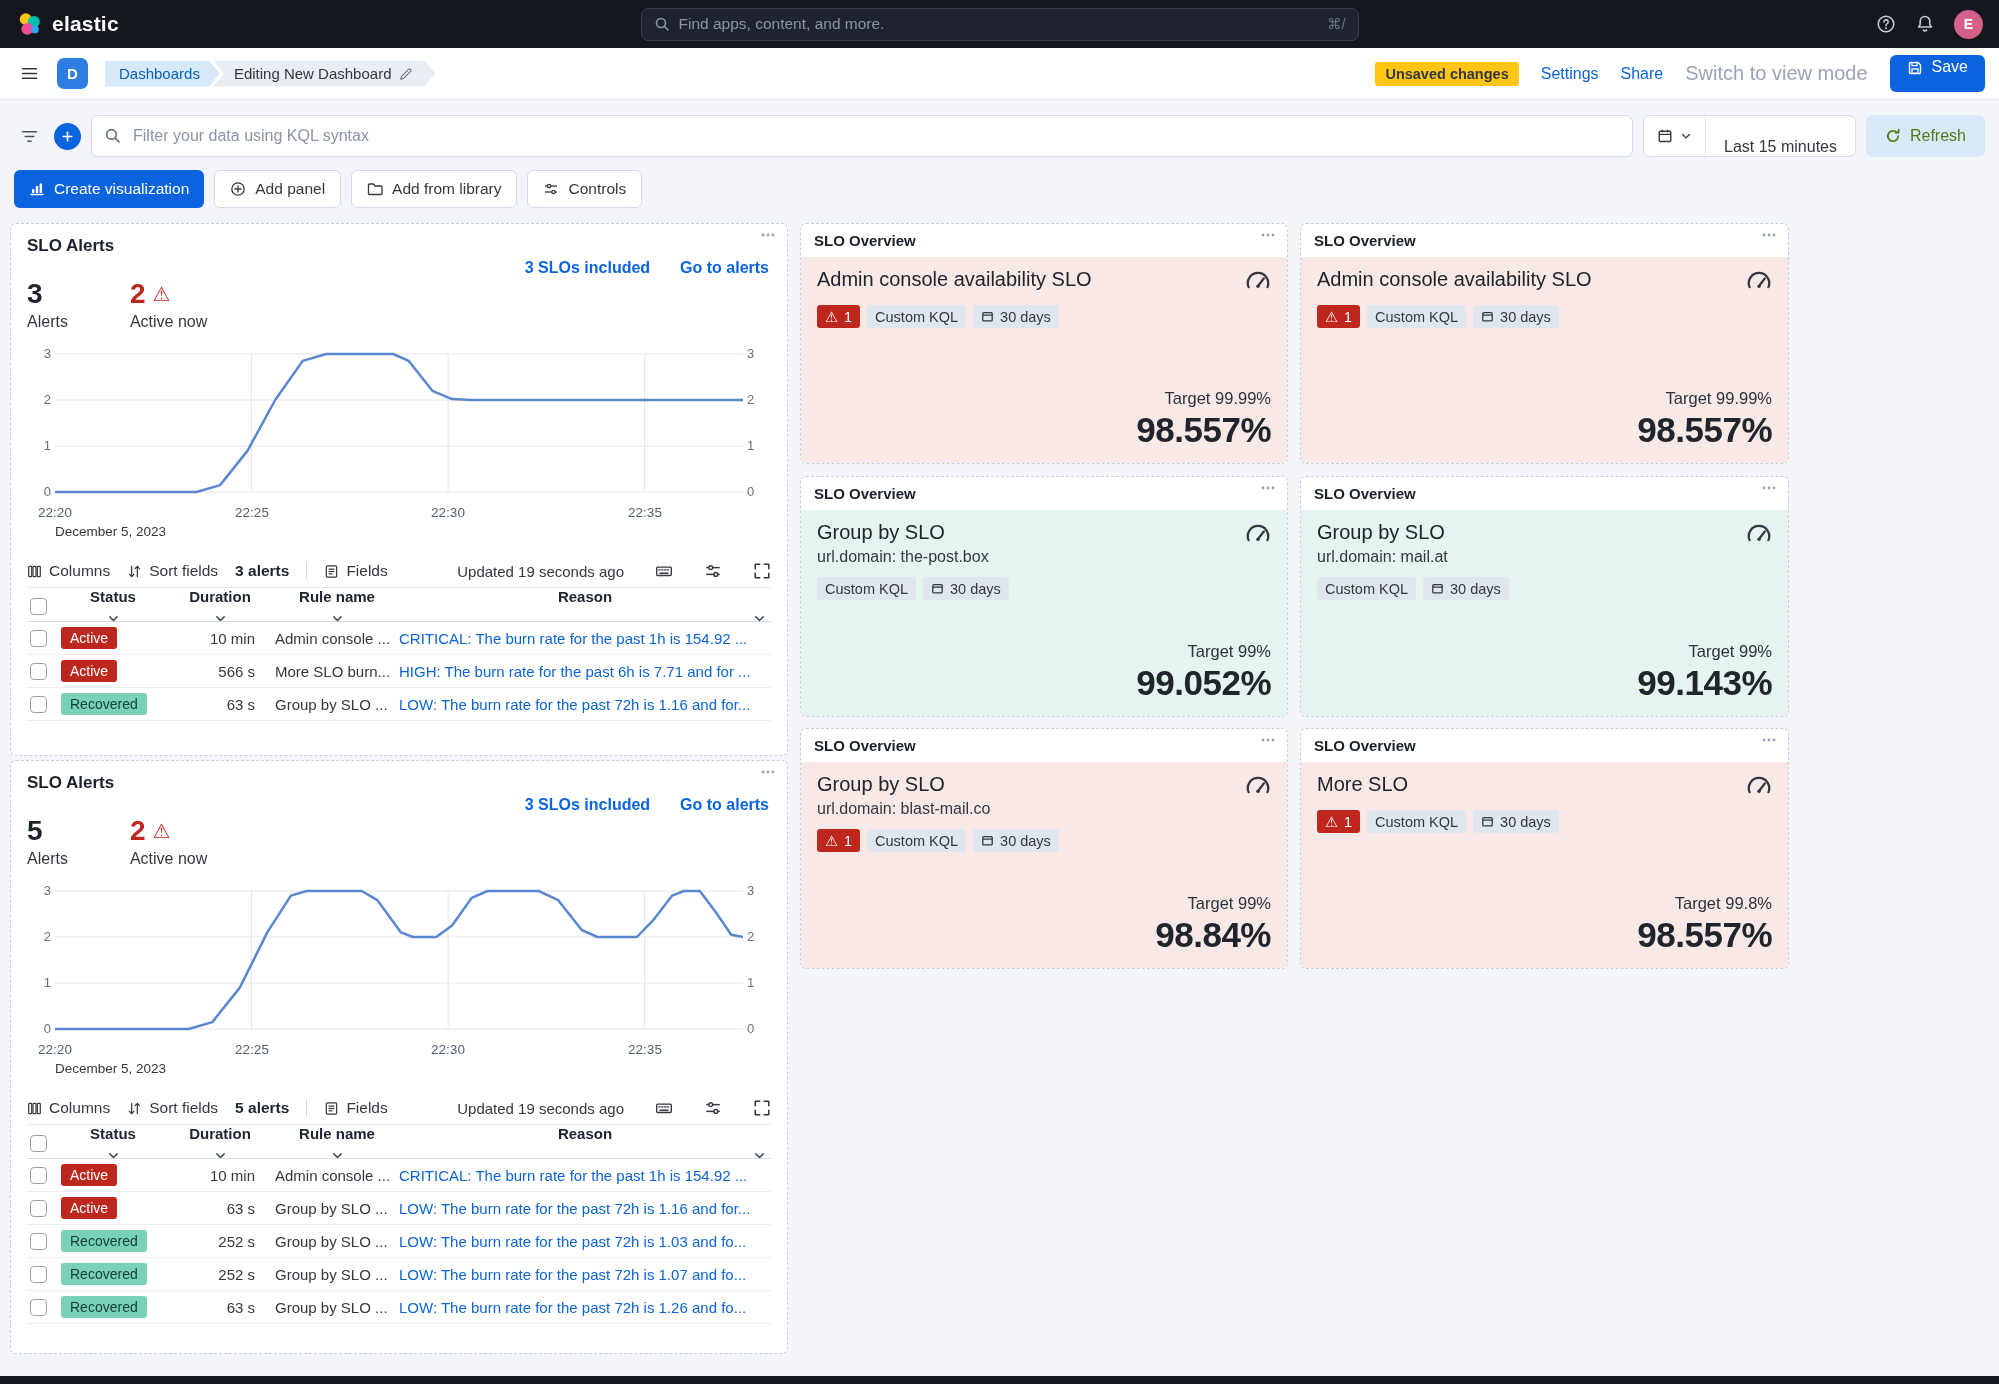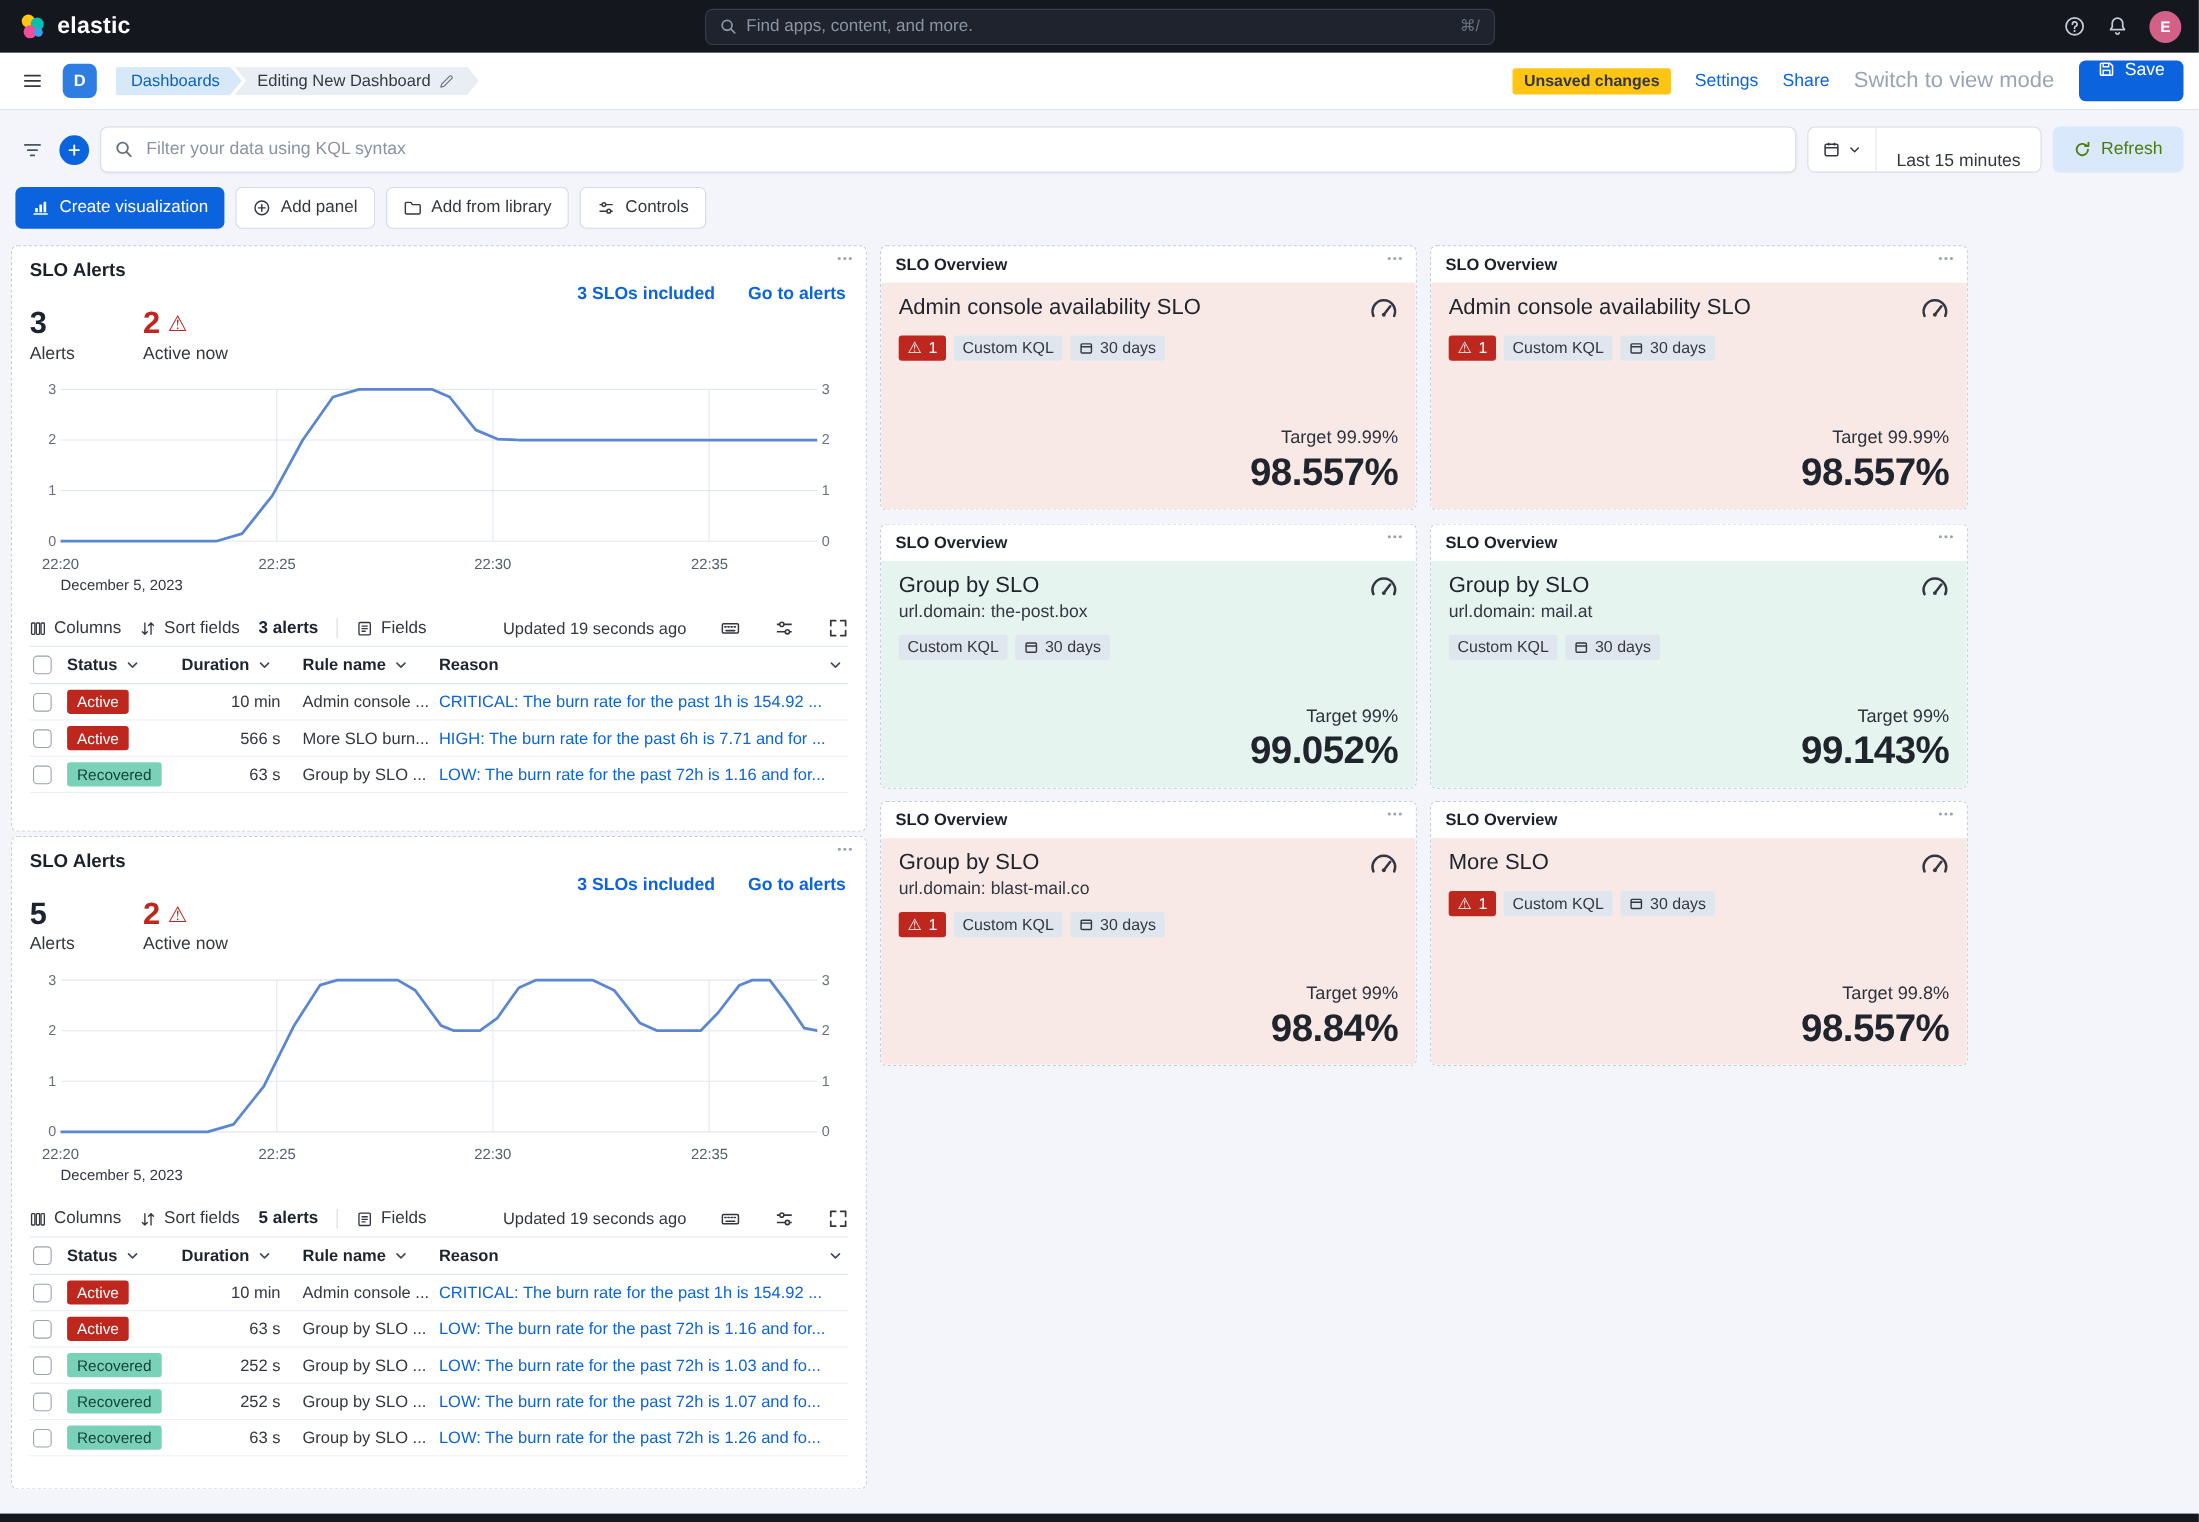--- a/index.html
+++ b/index.html
@@ -34,22 +34,22 @@
   .crumb { height: 26px; display: inline-flex; align-items: center; font-size: 15px; white-space: nowrap; cursor: pointer; }
   .crumb-root { background: #d7e8f9; color: #0861bb; padding: 0 20px 0 14px;
     clip-path: polygon(0 0, calc(100% - 11px) 0, 100% 50%, calc(100% - 11px) 100%, 0 100%); }
   .crumb-current { background: #e9edf4; color: #343741; padding: 0 22px 0 21px; margin-left: -7px; gap: 8px;
     clip-path: polygon(0 0, calc(100% - 11px) 0, 100% 50%, calc(100% - 11px) 100%, 0 100%, 11px 50%); }
   .crumb-current svg { width: 14px; height: 14px; }
   .nav-right { margin-left: auto; display: flex; align-items: center; gap: 22px; }
   .unsaved { background: #fec514; color: #343741; font-size: 14.5px; font-weight: 600; padding: 4px 10px; border-radius: 3px; }
   .nav-link { color: #0b64dd; font-size: 16px; font-weight: 500; cursor: pointer; }
   .nav-muted { color: #9aa4b5; font-size: 20px; cursor: pointer; }
-  .save-btn { background: #0b64dd; color: #fff; height: 37px; border: 0; border-radius: 6px; display: flex; align-items: flex-start; gap: 9px;
-    padding: 0 17px; font-size: 16px; font-weight: 500; font-family: inherit; cursor: pointer; }
+  .save-btn { background: #0b64dd; color: #fff; height: 37px; border: 0; border-radius: 6px; display: flex; align-items: flex-end; gap: 9px;
+    padding: 16px 17px; font-size: 16px; font-weight: 500; font-family: inherit; cursor: pointer; }
   .save-btn svg { width: 16px; height: 16px; }
 
   
   .query-row { margin: 15px 14px 0; display: flex; gap: 10px; align-items: center; }
   .icon-btn { width: 30px; height: 36px; display: flex; align-items: center; justify-content: center; color: #4a5464; cursor: pointer; }
   .icon-btn svg { width: 17px; height: 17px; }
   .add-filter { width: 27px; height: 27px; border-radius: 50%; background: #0b64dd; display: flex; align-items: center; justify-content: center; cursor: pointer; flex: none; }
   .add-filter svg { width: 15px; height: 15px; }
   .kql { flex: 1; position: relative; height: 42px; }
   .kql input { width: 100%; height: 100%; border: 1px solid #d6dce8; border-radius: 7px; padding: 0 14px 0 41px; font-size: 16px;
@@ -123,21 +123,21 @@
   .tb-btn { display: inline-flex; gap: 7px; align-items: center; font-size: 15.5px; color: #343741; font-weight: 500; cursor: pointer; }
   .tb-btn svg { width: 15px; height: 15px; }
   .tb-count { font-size: 15.5px; font-weight: 700; color: #1d2430; }
   .tb-sep { width: 1px; height: 18px; background: #d3dae6; }
   .tb-right { margin-left: auto; display: flex; align-items: center; gap: 31px; }
   .tb-updated { font-size: 15px; color: #343741; }
   .tb-icon { width: 18px; height: 18px; color: #343741; cursor: pointer; }
 
   .dgrid { display: grid; grid-template-columns: 34px 104px 110px 124px 1fr; align-items: center; }
   .dg-header { height: 34px; border-bottom: 1px solid #d9dfe9; font-weight: 700; font-size: 15px; color: #1d2430; }
-  .colh { display: flex; align-items: center; gap: 7px; cursor: pointer; }
+  .colh { display: flex; align-items: center; gap: 7px; cursor: pointer; flex-direction: column; }
   .colh svg { width: 13px; height: 13px; color: #404a58; flex: none; }
   .colh.reason svg { margin-left: auto; margin-right: 5px; }
   .col-check { display: flex; padding-left: 3px; }
   .checkbox { width: 17px; height: 17px; border: 1px solid #99a3b3; border-radius: 4px; background: #fff; display: inline-block; cursor: pointer; }
   .dg-row { height: 33px; border-bottom: 1px solid #eceff5; font-size: 15px; }
   .cell { white-space: nowrap; overflow: hidden; }
   .col-dur { text-align: right; padding-right: 20px; }
   .st { height: 22px; display: inline-flex; align-items: center; padding: 0 9px; border-radius: 3px; font-size: 14px; font-weight: 500; }
   .st.active { background: #bd271e; color: #fff; }
   .st.recovered { background: #79d2b8; color: #123f33; }

